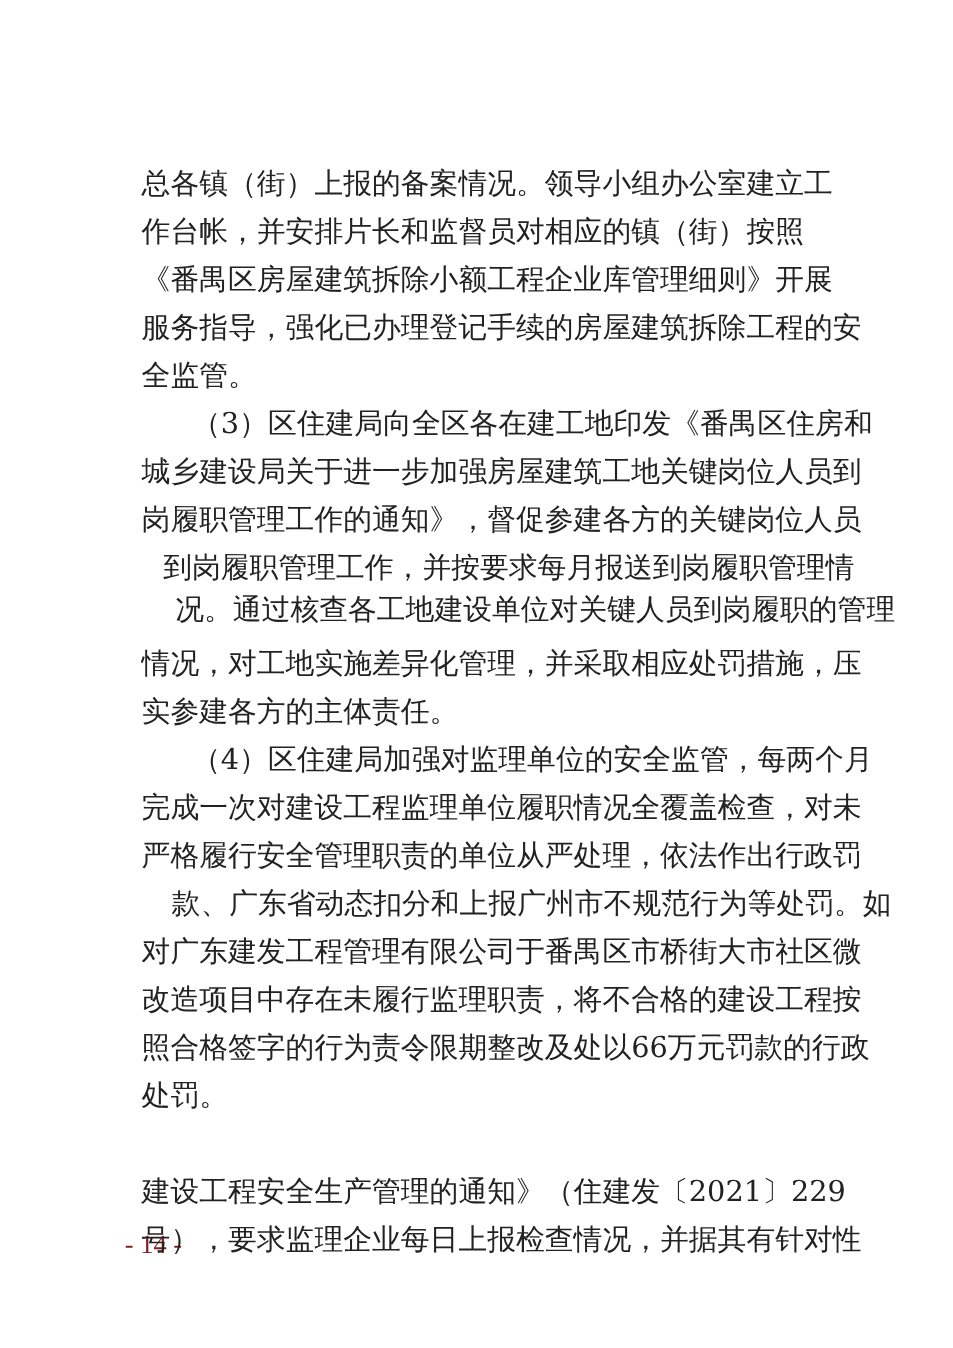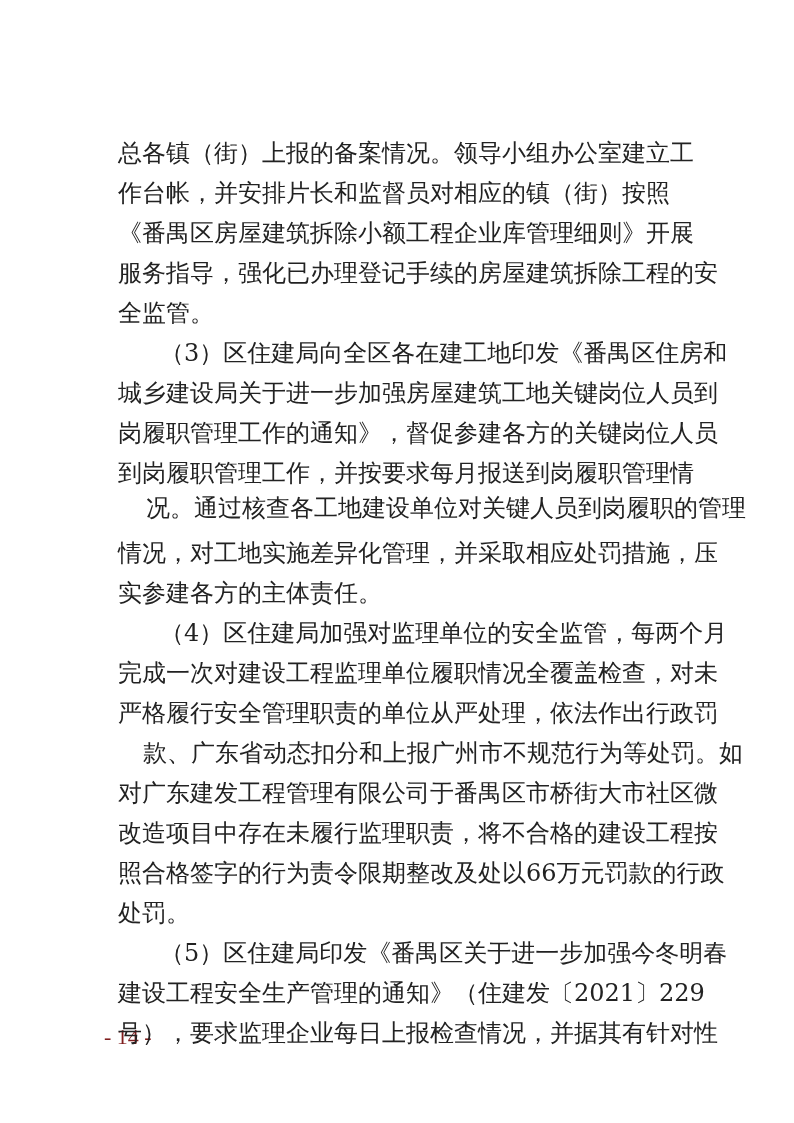--- a/index.html
+++ b/index.html
@@ -26,28 +26,27 @@
 <div class="page" id="page">
   <div class="page-number">- 14 -</div>
 <div class="line" style="top: 133px;">总各镇（街）上报的备案情况。领导小组办公室建立工</div>
     <div class="line" style="top: 173px;">作台帐，并安排片长和监督员对相应的镇（街）按照</div>
     <div class="line" style="top: 213px;">《番禺区房屋建筑拆除小额工程企业库管理细则》开展</div>
     <div class="line" style="top: 253px;">服务指导，强化已办理登记手续的房屋建筑拆除工程的安</div>
     <div class="line last" style="top: 293px;">全监管。</div>
     <div class="line indent" style="top: 333px;">（3）区住建局向全区各在建工地印发《番禺区住房和</div>
     <div class="line" style="top: 373px;">城乡建设局关于进一步加强房屋建筑工地关键岗位人员到</div>
     <div class="line" style="top: 413px;">岗履职管理工作的通知》，督促参建各方的关键岗位人员</div>
-    <div class="line" style="top: 453px;">到岗履职管理工作，并按要求每月报送到岗履职管理情</div>
+    <div class="line" style="top: 453px; margin-left: 18px;">到岗履职管理工作，并按要求每月报送到岗履职管理情</div>
     <div class="line" style="top: 488px; margin-left: 28px;">况。通过核查各工地建设单位对关键人员到岗履职的管理</div>
     <div class="line" style="top: 533px;">情况，对工地实施差异化管理，并采取相应处罚措施，压</div>
     <div class="line last" style="top: 573px;">实参建各方的主体责任。</div>
     <div class="line indent" style="top: 613px;">（4）区住建局加强对监理单位的安全监管，每两个月</div>
     <div class="line" style="top: 653px;">完成一次对建设工程监理单位履职情况全覆盖检查，对未</div>
     <div class="line" style="top: 693px;">严格履行安全管理职责的单位从严处理，依法作出行政罚</div>
     <div class="line" style="top: 733px; margin-left: 25px;">款、广东省动态扣分和上报广州市不规范行为等处罚。如</div>
     <div class="line" style="top: 773px;">对广东建发工程管理有限公司于番禺区市桥街大市社区微</div>
     <div class="line" style="top: 813px;">改造项目中存在未履行监理职责，将不合格的建设工程按</div>
     <div class="line" style="top: 853px;">照合格签字的行为责令限期整改及处以66万元罚款的行政</div>
     <div class="line last" style="top: 893px;">处罚。</div>
-    <div class="line indent" style="top: 933px;">（5）区住建局印发《番禺区关于进一步加强今冬明春</div>
     <div class="line" style="top: 973px;">建设工程安全生产管理的通知》（住建发〔2021〕229</div>
     <div class="line" style="top: 1013px;">号），要求监理企业每日上报检查情况，并据其有针对性</div>
   </div>
 
 </body></html>

